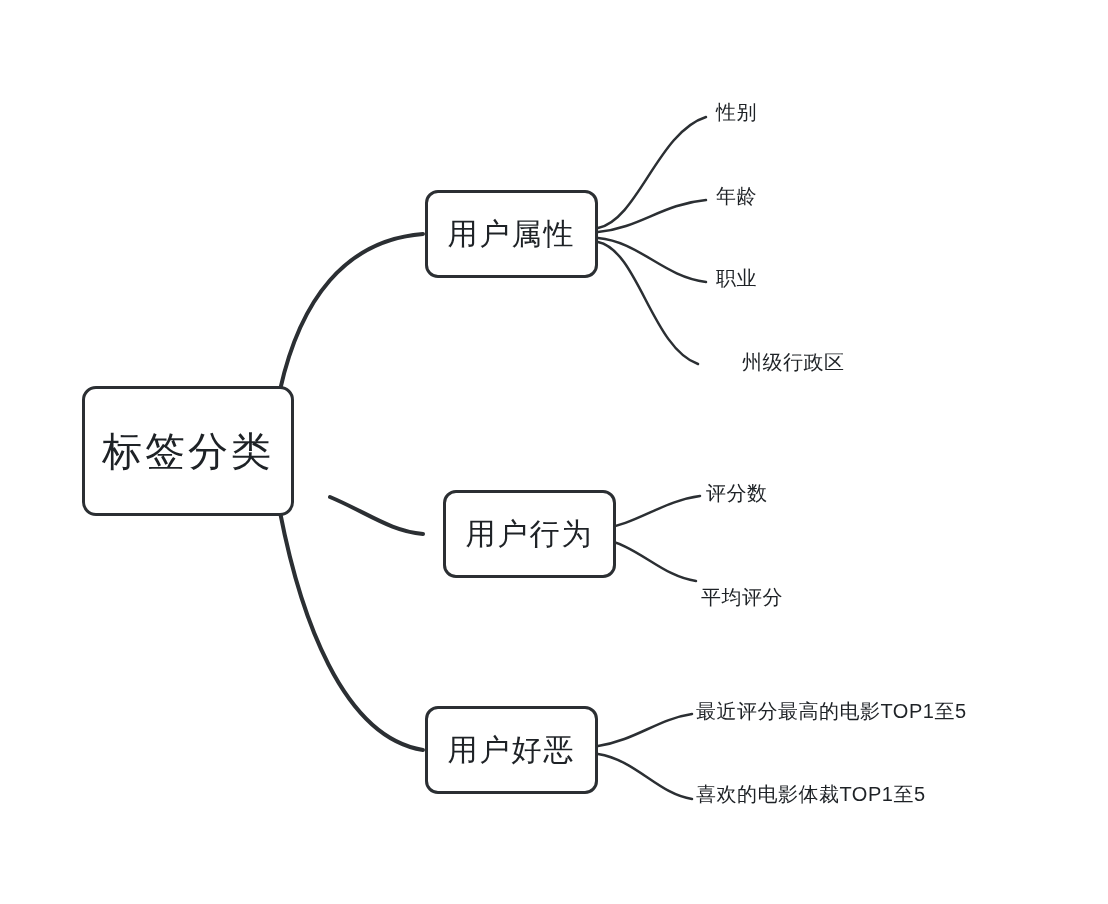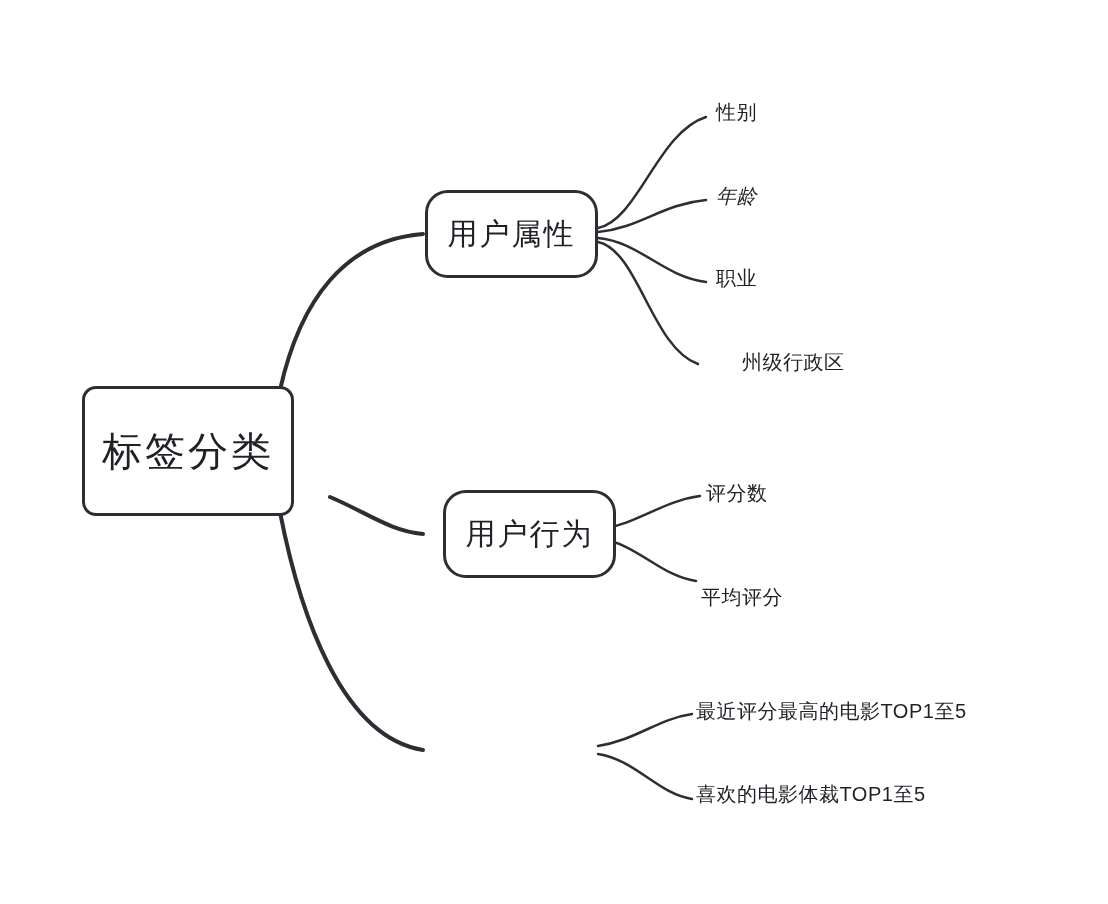--- a/index.html
+++ b/index.html
@@ -47,21 +47,21 @@
     background: #ffffff;
   }
   .root {
     font-size: 40px;
     letter-spacing: 3px;
     border-radius: 14px;
   }
   .branch {
     font-size: 30px;
     letter-spacing: 2px;
-    border-radius: 23px;
+    border-radius: 13px;
   }
   .leaf {
     font-size: 20px;
     justify-content: flex-start;
     letter-spacing: 0.5px;
   }
 </style>
 </head>
 <body>
 
@@ -84,24 +84,25 @@
     <path class="thin" d="M 598 746 C 636 740 658 719 692 714"></path>
     <path class="thin" d="M 598 754 C 636 760 658 794 692 799"></path>
   </svg>
 
   <div class="node box root" style="left:82px; top:386px; width:212px; height:130px;">标签分类</div>
 
   <div class="node box branch" style="left:425px; top:190px; width:173px; height:88px;">用户属性</div>
 
   <div class="node box branch" style="left:443px; top:490px; width:173px; height:88px;">用户行为</div>
 
+  <div class="node box branch" style="left:425px; top:706px; width:173px; height:88px;">用户好恶</div>
 
   <div class="node leaf" style="left:716px; top:98px; height:28px;">性别</div>
 
-  <div class="node leaf" style="left:716px; top:182px; height:28px;font-style:italic;">年龄</div>
+  <div class="node leaf" style="left:716px; top:182px; height:28px;">年龄</div>
 
   <div class="node leaf" style="left:716px; top:264px; height:28px;">职业</div>
 
   <div class="node leaf" style="left:742px; top:348px; height:28px;">州级行政区</div>
 
   <div class="node leaf" style="left:706px; top:479px; height:28px;">评分数</div>
 
   <div class="node leaf" style="left:701px; top:563px; height:28px;margin-top:20px;">平均评分</div>
 
   <div class="node leaf" style="left:696px; top:697px; height:28px;">最近评分最高的电影TOP1至5</div>

